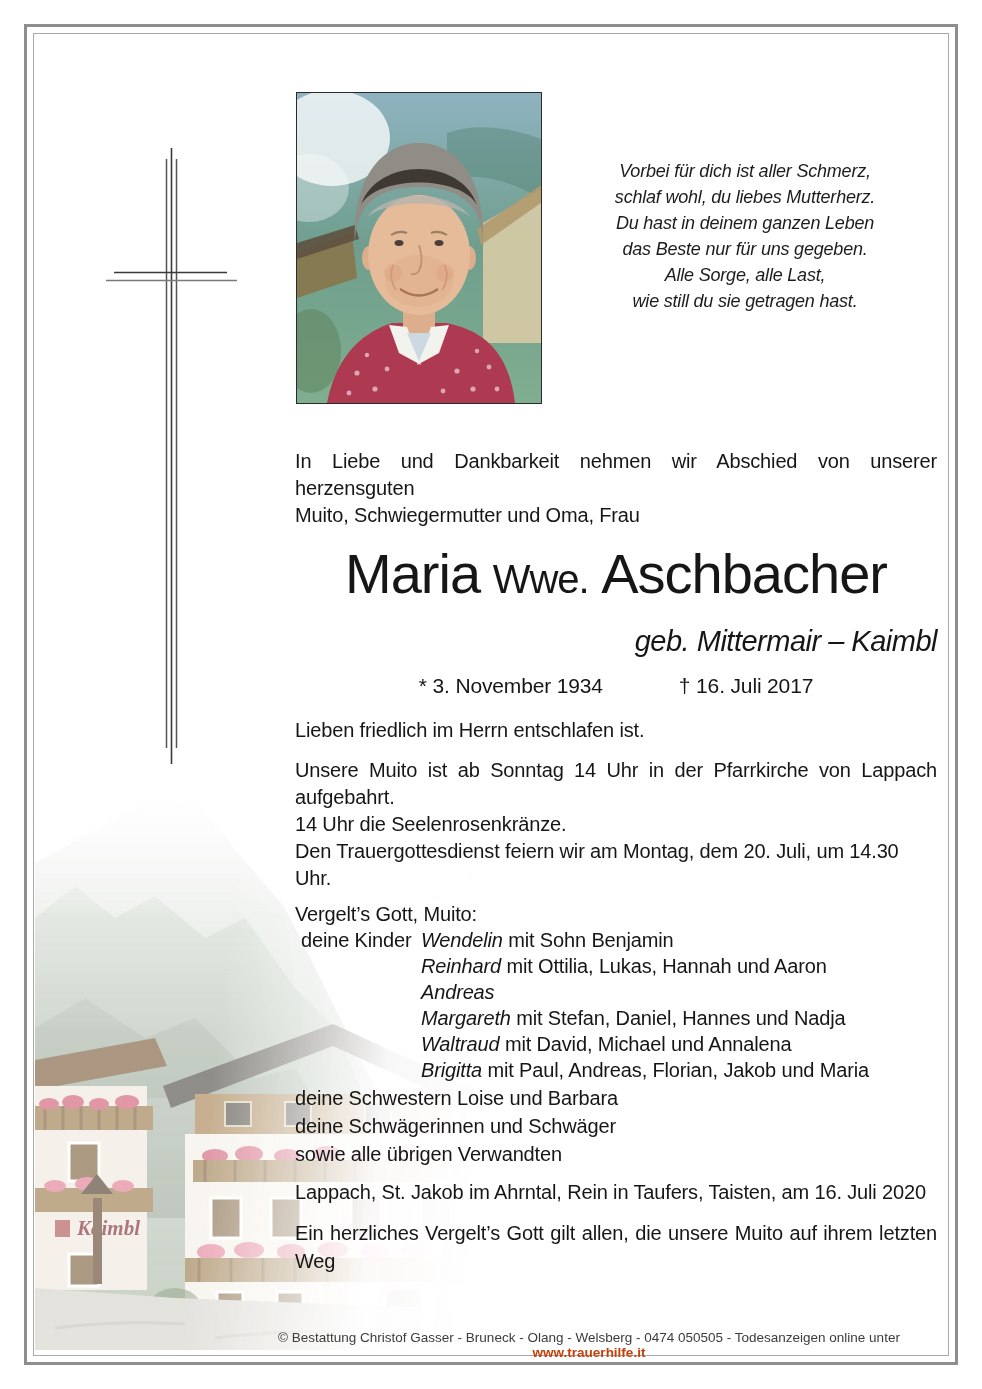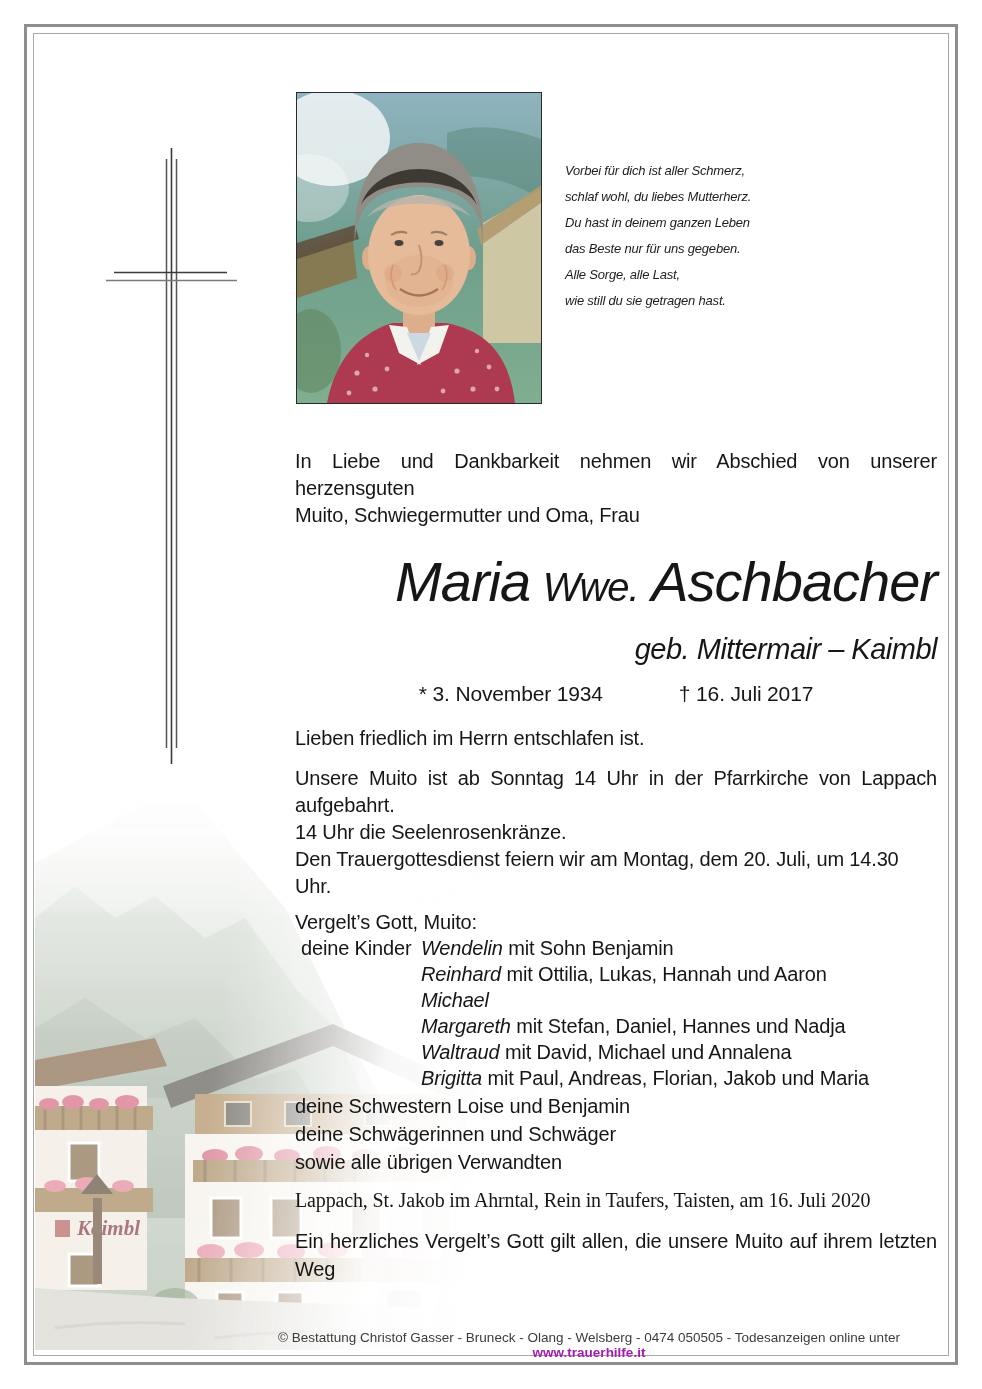--- a/index.html
+++ b/index.html
@@ -32,50 +32,50 @@
   
   .photo{
     position:absolute;left:296px;top:92px;width:244px;height:310px;
     border:1px solid #2b2b2b;box-sizing:content-box;background:#7fa8b5;
   }
   .photo svg{display:block;width:100%;height:100%;}
 
   
   .poem{
     position:absolute;left:565px;top:158px;width:360px;
-    font-style:italic;font-size:13px;line-height:26px;text-align:left;color:#1c1c1c;
+    font-style:italic;font-size:18px;line-height:26px;text-align:center;color:#1c1c1c;
     letter-spacing:-0.2px;
   }
 
   
   .content{position:absolute;left:295px;top:448px;width:642px;font-size:20px;line-height:27px;letter-spacing:-0.15px;}
   .just{text-align:justify;text-align-last:justify;}
-  .name-line{margin-top:20px;text-align:right;font-style:italic;line-height:66px;white-space:nowrap;letter-spacing:-1px;}
+  .name-line{margin-top:12px;text-align:center;line-height:66px;white-space:nowrap;letter-spacing:-1px;}
   .name-big{font-size:56px;}
   .name-mid{font-size:40px;padding:0 8px;}
   .maiden{ text-align:right;font-style:italic;font-size:29px;line-height:44px;letter-spacing:-0.5px;}
   .dates{margin-top:10px;text-align:center;font-size:21px;line-height:26px;}
   .dates .sep{display:inline-block;width:76px;}
   .para1{margin-top:18px;}
   .para2{margin-top:13px;}
   .thanks{margin-top:9px;line-height:26px;}
   .family{line-height:26px;}
   .fam-row{display:flex;margin-left:6px;}
   .fam-label{width:120px;flex:none;}
   .fam-name{font-style:italic;font-weight:normal;}
   .mourner{margin-top:2px;line-height:26px;}
-  .dateline{margin-top:12px;line-height:26px;font-family:Liberation Serif, serif;}
+  .dateline{margin-top:12px;line-height:26px;}
   .closing{margin-top:14px;line-height:28px;}
 
   
   .footer{
     position:absolute;left:240px;right:44px;bottom:29px;
     font-size:13.5px;color:#3c3c3c;text-align:center;letter-spacing:0;
   }
-  .footer b{color:#a21caf;}
+  .footer b{color:#c2410c;}
 </style>
 </head>
 <body>
 
 <div class="page">
 
   <div class="landscape">
     <svg viewBox="0 0 600 582" preserveAspectRatio="none">
       <defs>
         <linearGradient id="ridgeG" x1="0" y1="0" x2="0" y2="1">
@@ -318,21 +318,21 @@
       <div class="fam-row">
         <div class="fam-label"></div>
         <div class="fam-text">
           <span class="fam-name">Reinhard</span>
           <span>mit Ottilia, Lukas, Hannah und Aaron</span>
         </div>
       </div>
       <div class="fam-row">
         <div class="fam-label"></div>
         <div class="fam-text">
-          <span class="fam-name">Michael</span>
+          <span class="fam-name">Andreas</span>
           <span></span>
         </div>
       </div>
       <div class="fam-row">
         <div class="fam-label"></div>
         <div class="fam-text">
           <span class="fam-name">Margareth</span>
           <span>mit Stefan, Daniel, Hannes und Nadja</span>
         </div>
       </div>
@@ -345,21 +345,21 @@
       </div>
       <div class="fam-row">
         <div class="fam-label"></div>
         <div class="fam-text">
           <span class="fam-name">Brigitta</span>
           <span>mit Paul, Andreas, Florian, Jakob und Maria</span>
         </div>
       </div>
     </div>
 
-    <div class="mourner">deine Schwestern Loise und Benjamin</div>
+    <div class="mourner">deine Schwestern Loise und Barbara</div>
     <div class="mourner">deine Schwägerinnen und Schwäger</div>
     <div class="mourner">sowie alle übrigen Verwandten</div>
 
     <div class="dateline">Lappach, St. Jakob im Ahrntal, Rein in Taufers, Taisten, am 16. Juli 2020</div>
 
     <div class="closing">
       <div class="just">Ein herzliches Vergelt’s Gott gilt allen, die unsere Muito auf ihrem letzten Weg</div>
 
     </div>
   </div>

